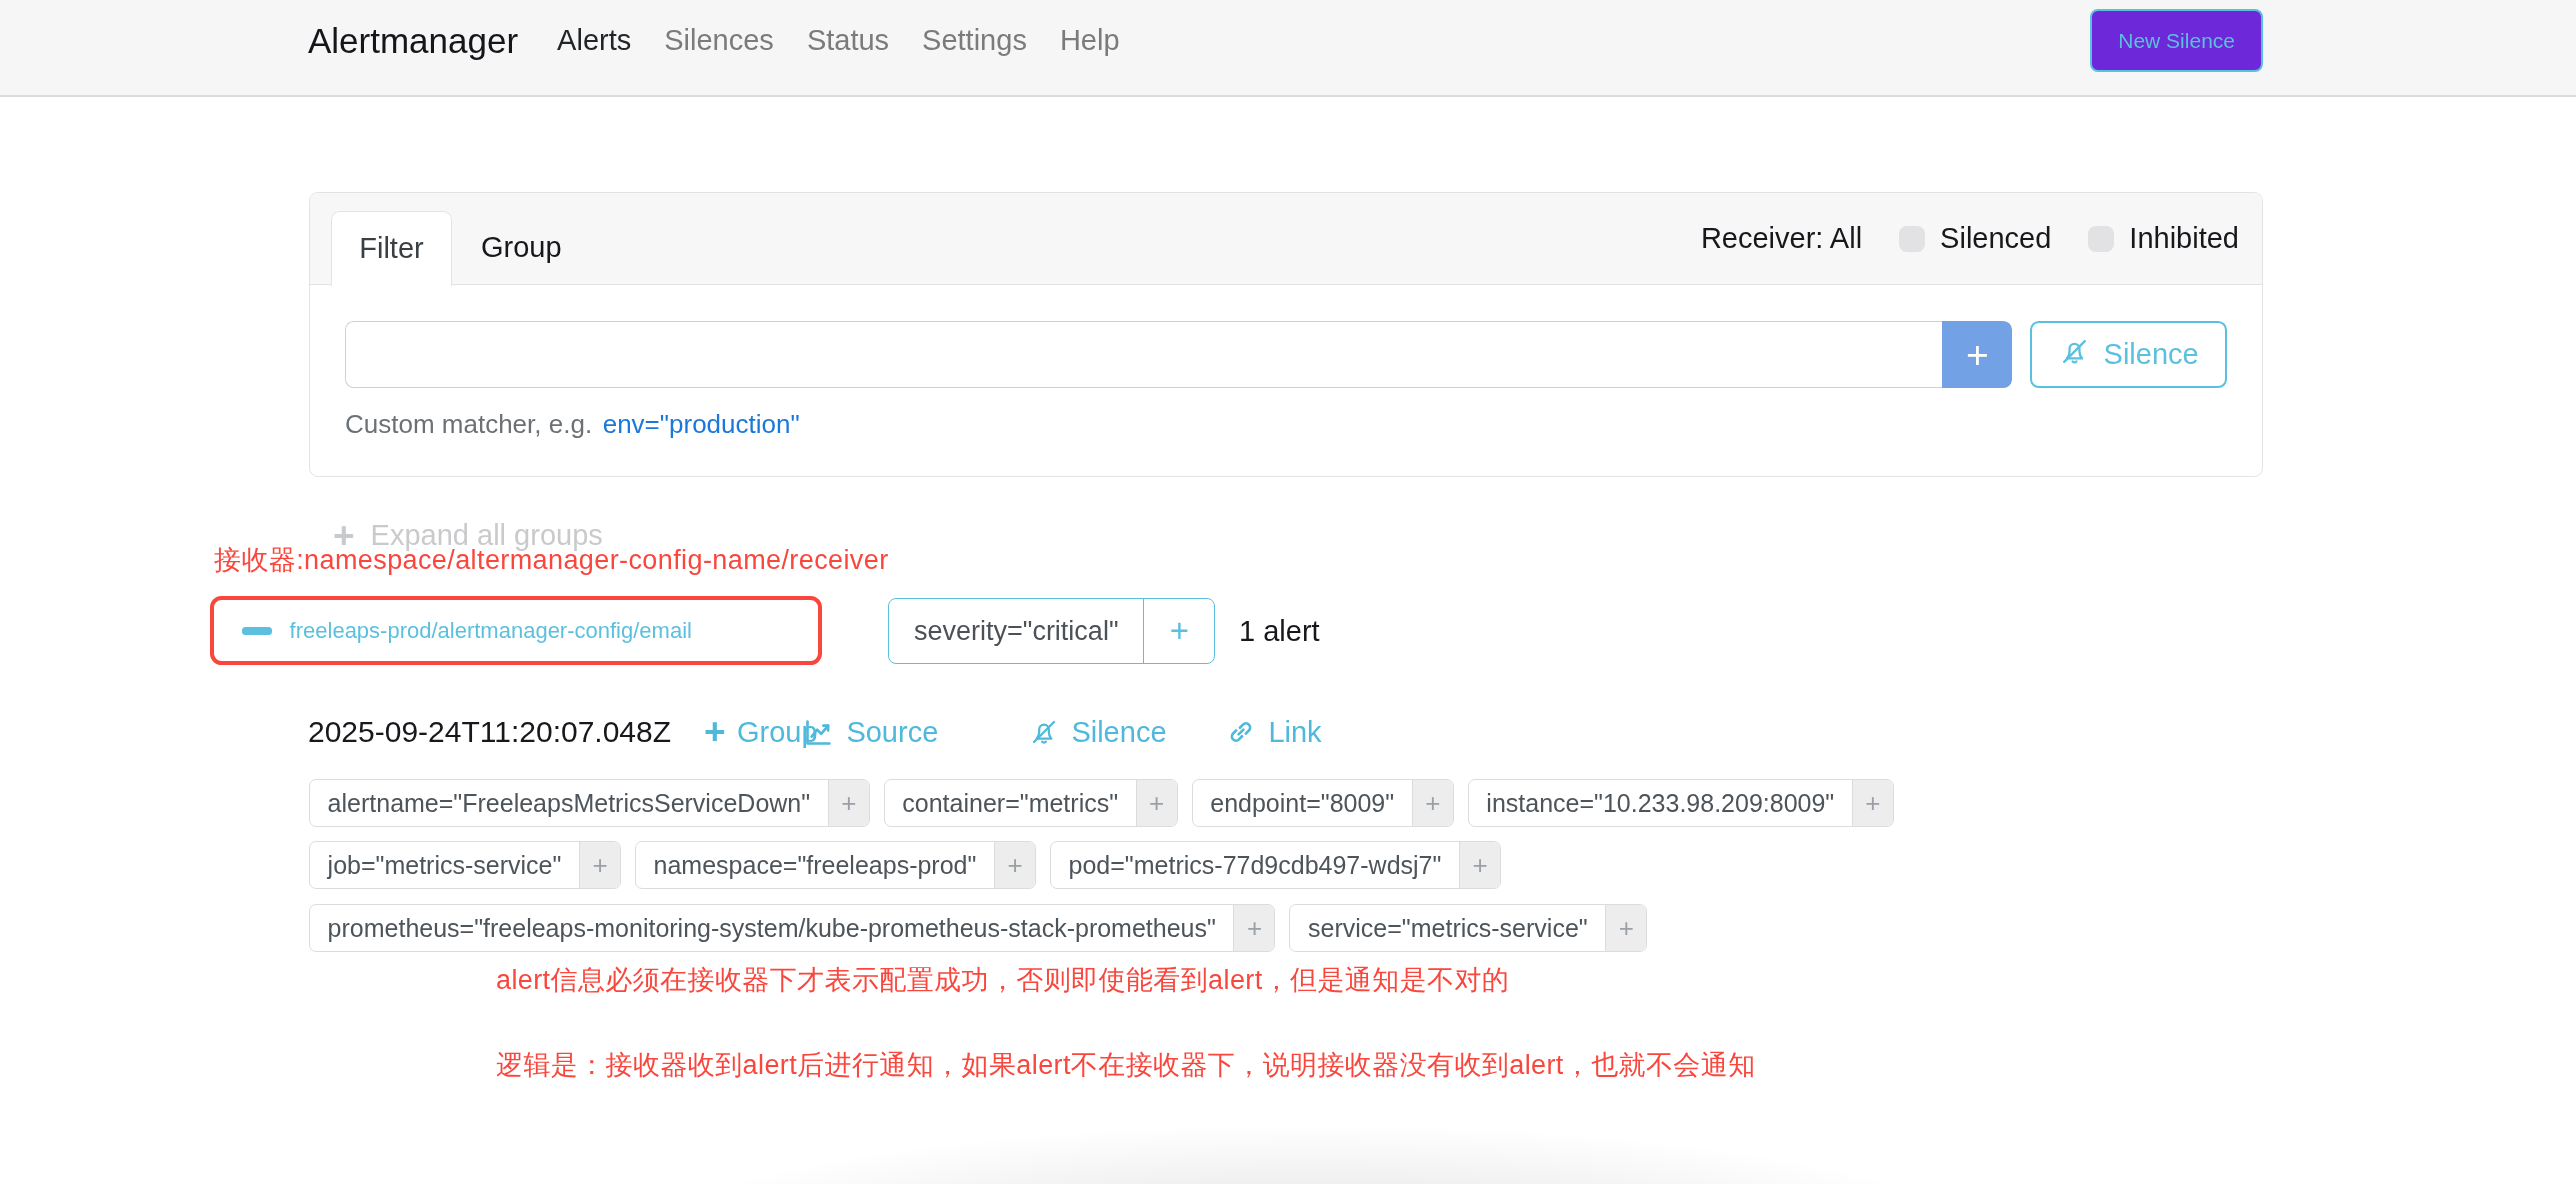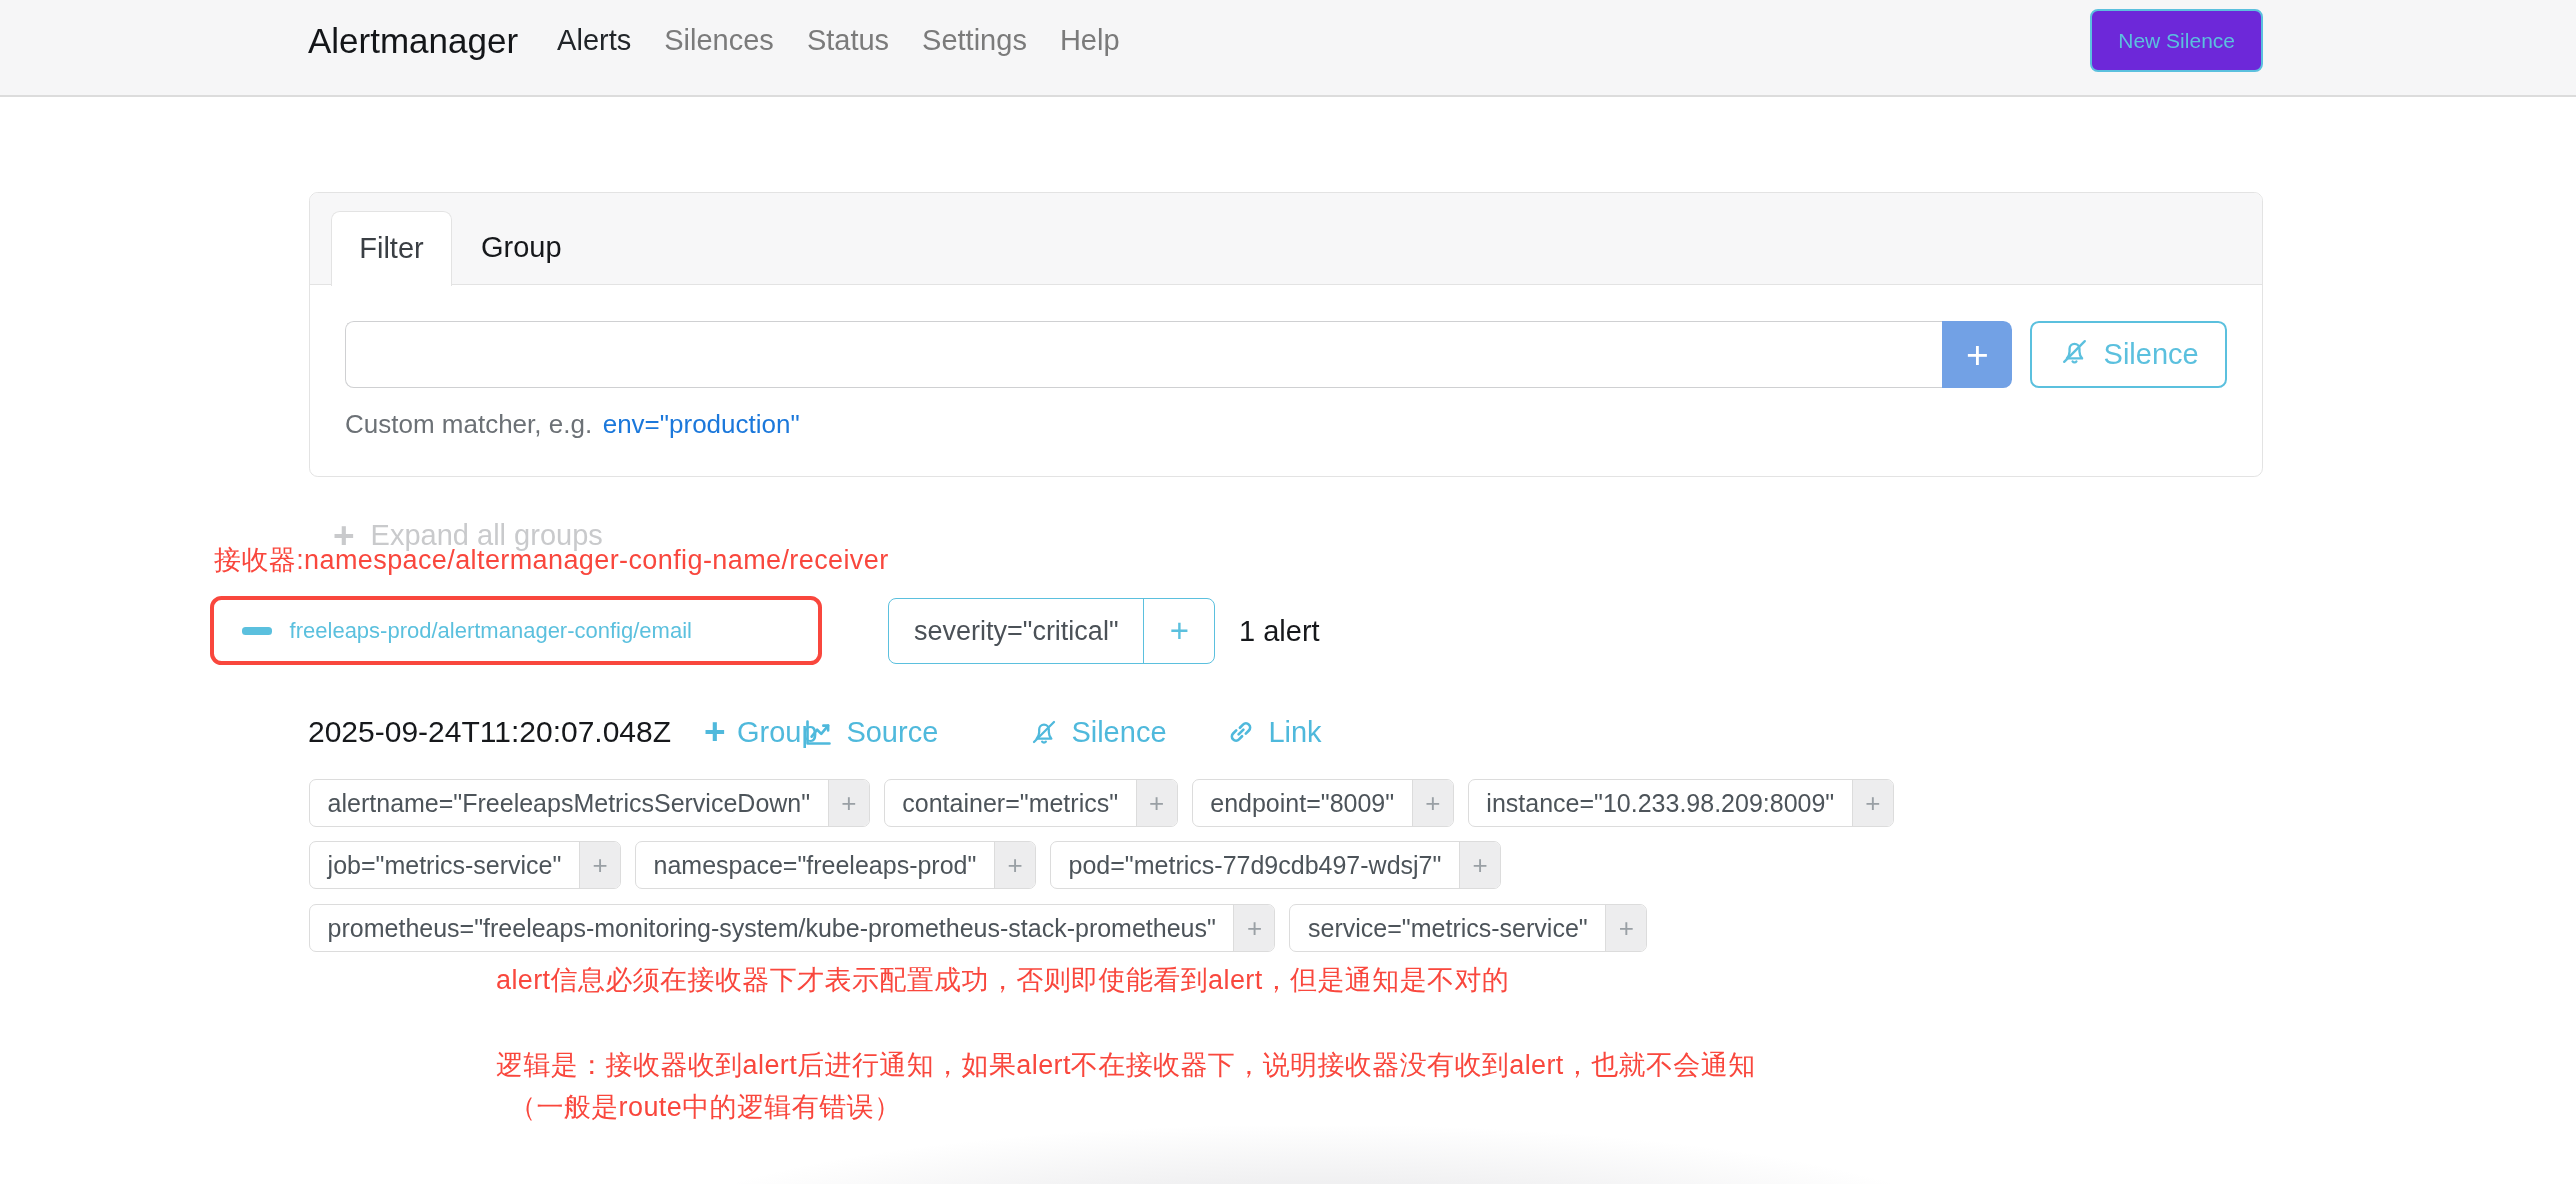--- a/index.html
+++ b/index.html
@@ -152,20 +152,31 @@
       <a class="nav-link">Settings</a>
       <a class="nav-link">Help</a>
     </nav>
     <button class="new-silence">New Silence</button>
   </header>
 
   <section class="filter-card">
     <div class="card-header">
       <div class="tab-filter">Filter</div>
       <div class="tab-group">Group</div>
+      <div class="header-controls">
+        <span class="receiver-select">Receiver: All</span>
+        <span class="check-group">
+          <span class="checkbox"></span>
+          <span>Silenced</span>
+        </span>
+        <span class="check-group">
+          <span class="checkbox"></span>
+          <span>Inhibited</span>
+        </span>
+      </div>
     </div>
     <div class="card-body">
       <div class="matcher-row">
         <input class="matcher-input" type="text" value="" style="">
         <button class="add-btn">+</button>
         <button class="silence-btn">
           <span>
             <svg width="33" height="33" viewBox="0 0 24 24" fill="none" stroke="#5bc0de" stroke-width="1.7" stroke-linecap="round" stroke-linejoin="round">
               <path d="M6.5 17h11c-1.3-1.5-1.9-2.7-1.9-5V10a3.6 3.6 0 0 0-7.2 0v2c0 2.3-.6 3.5-1.9 5z"></path>
               <path d="M10.6 19.2a1.7 1.7 0 0 0 2.8 0"></path>
@@ -272,17 +283,16 @@
       <span class="tag-plus">+</span>
     </span>
     <span class="tag">
       <span class="tag-text">service="metrics-service"</span>
       <span class="tag-plus">+</span>
     </span>
   </div>
 
   <div class="note" id="note-1">alert信息必须在接收器下才表示配置成功，否则即使能看到alert，但是通知是不对的</div>
   <div class="note" id="note-2">逻辑是：接收器收到alert后进行通知，如果alert不在接收器下，说明接收器没有收到alert，也就不会通知</div>
-  <div class="note" id="note-3">（一般是route中的逻辑有错误）</div>
 
   <div class="bottom-shade"></div>
 </div>
 
 
 </body></html>

